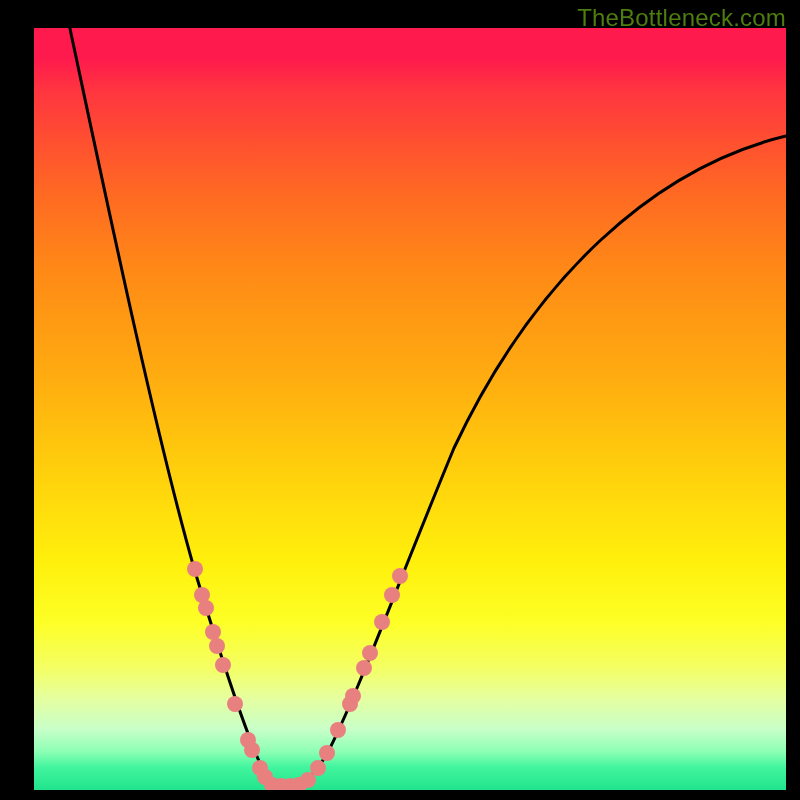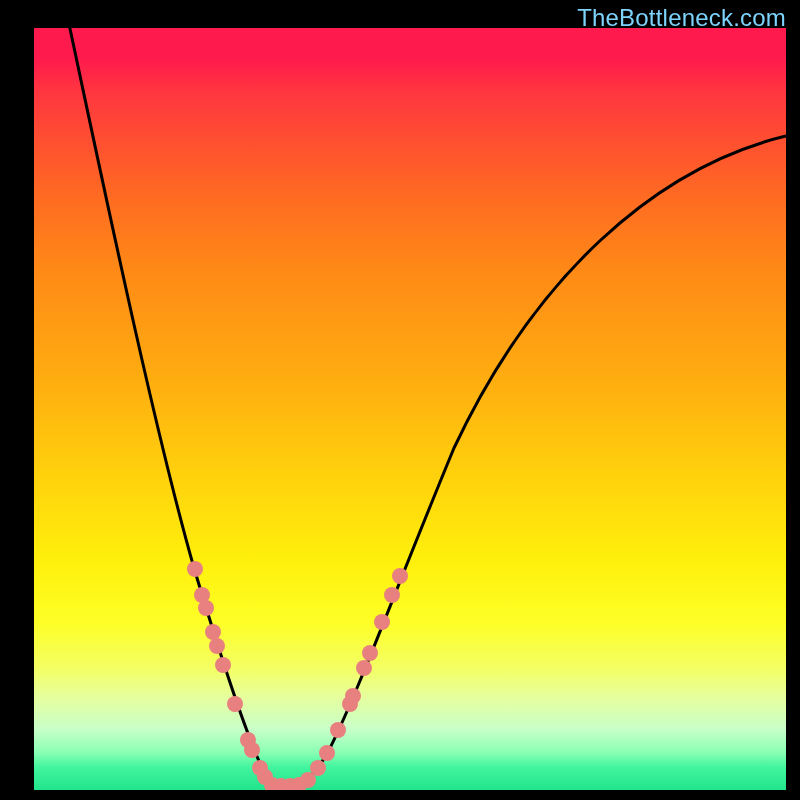--- a/index.html
+++ b/index.html
@@ -33,21 +33,21 @@
       #8cffb4 95%,
       #42f59e 97%,
       #20e48c 100%);
   }
   .watermark {
     position: absolute;
     top: 4px;
     right: 14px;
     font-family: Arial, Helvetica, sans-serif;
     font-size: 24px;
-    color: #7dd3fc;
+    color: #4d7c0f;
     font-weight: 500;
     letter-spacing: 0.2px;
   }
   svg.curves {
     position: absolute;
     left: 0;
     top: 0;
   }
   .dot {
     fill: #e98080;

